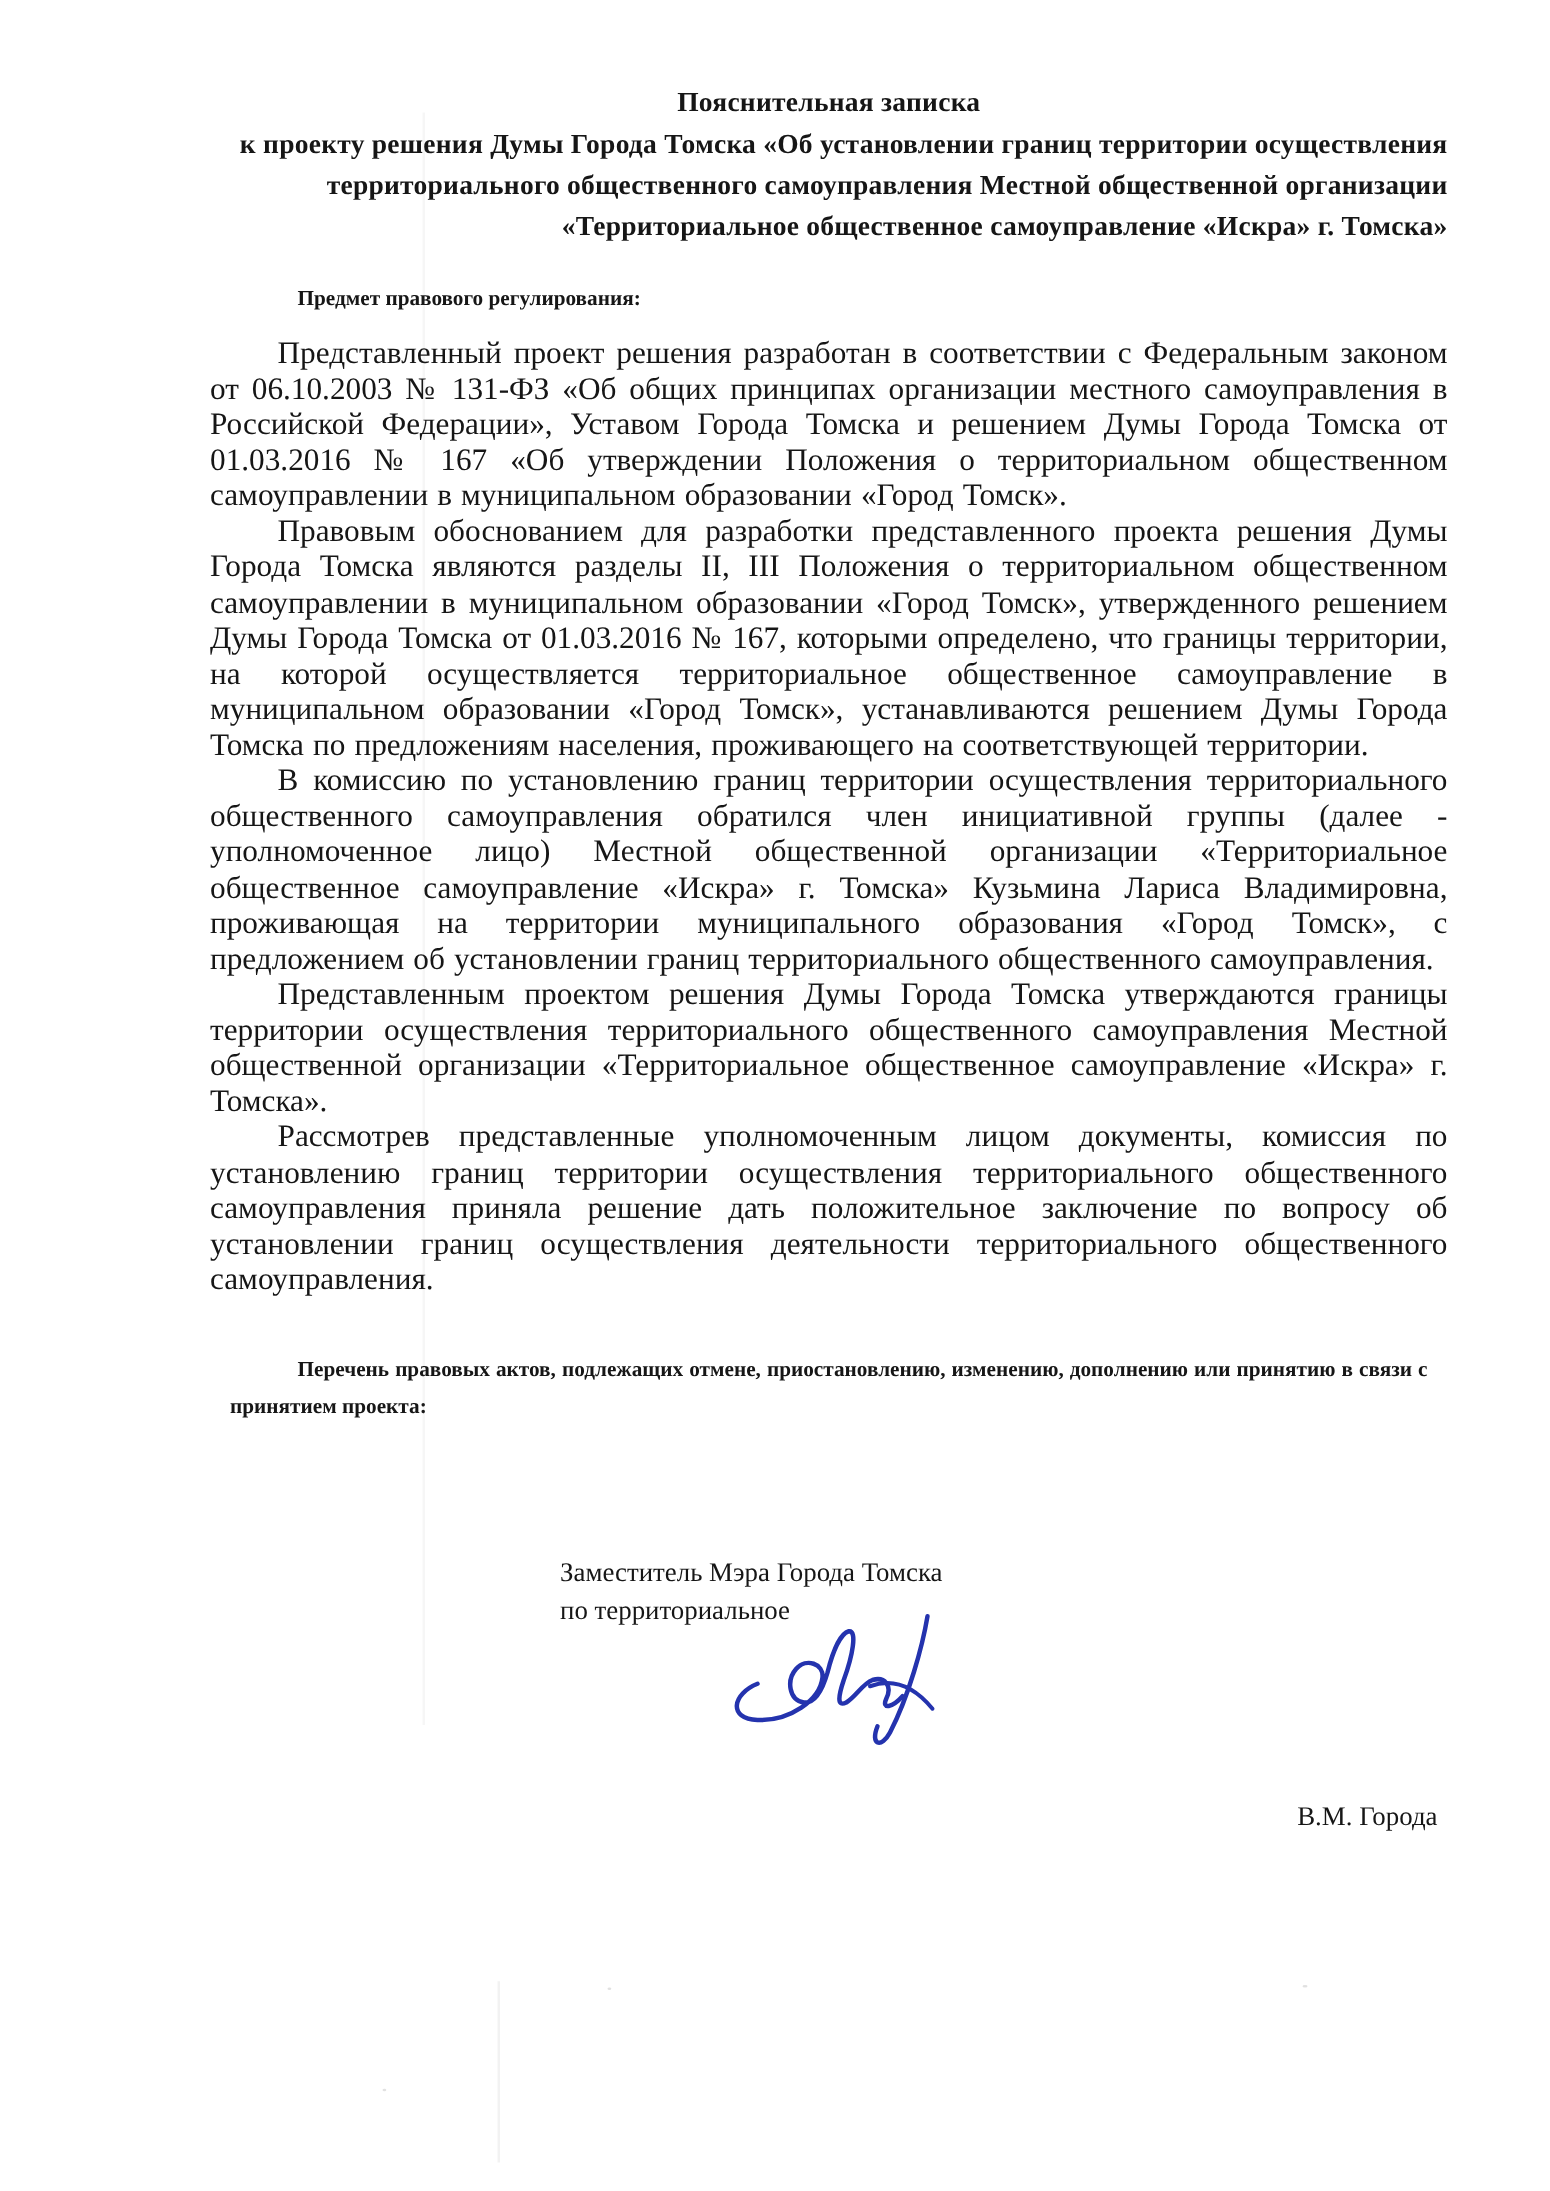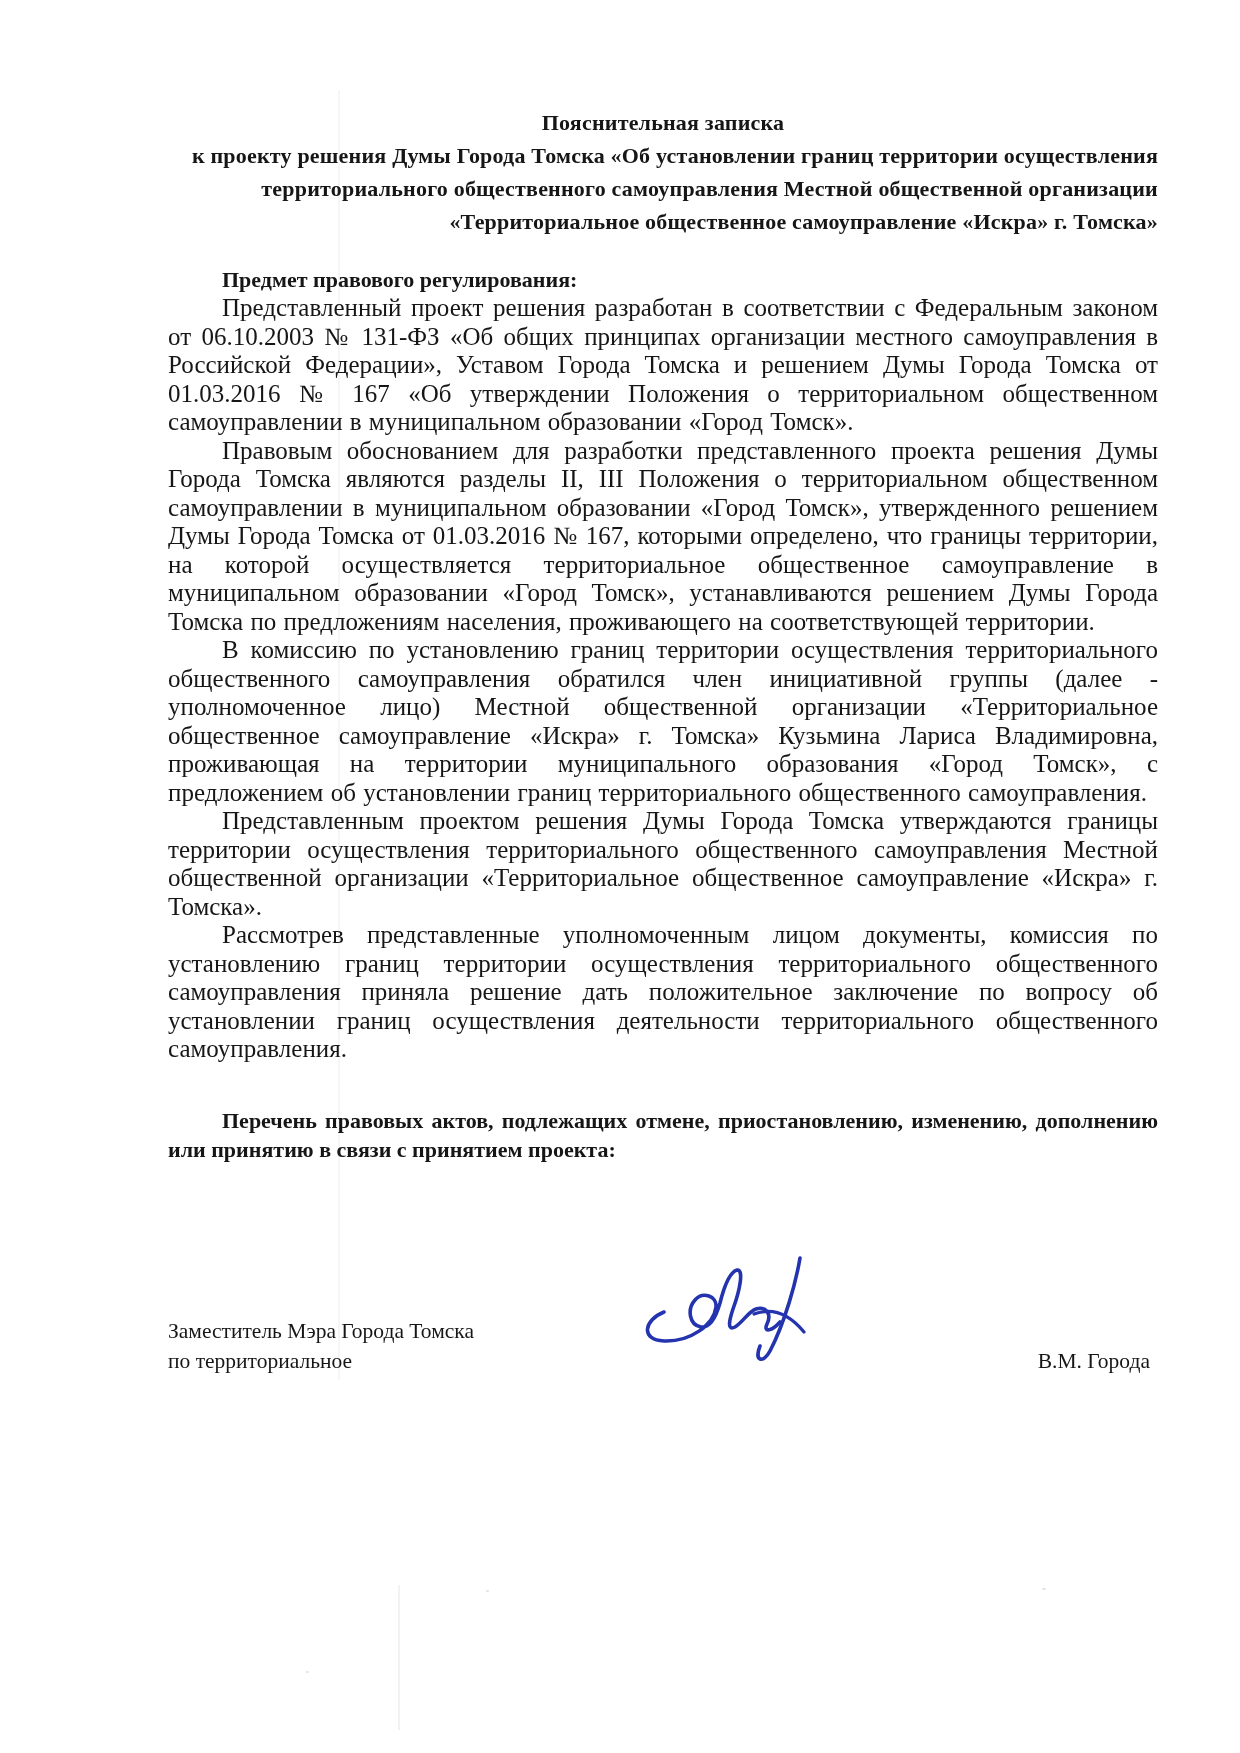--- a/index.html
+++ b/index.html
@@ -9,59 +9,60 @@
   }
   .page {
     position: relative;
     width: 1240px;
     height: 1753px;
     background: #ffffff;
     overflow: hidden;
     font-family: "Liberation Serif", "DejaVu Serif", serif;
     color: #161616;
     box-sizing: border-box;
-    padding: 106px 82px 0 168px;
+    padding: 65px 82px 0 168px;
   }
   .doc-title {
     font-weight: bold;
     text-align: center;
     font-size: 22px;
     line-height: 33px;
     letter-spacing: 0.2px;
   }
   .doc-subtitle {
     font-weight: bold;
     text-align: right;
     font-size: 22px;
     line-height: 33px;
     letter-spacing: 0.2px;
   }
   .section-heading {
     font-weight: bold;
-    font-size: 22px;
+    font-size: 17px;
     line-height: 29px;
     text-indent: 54px;
     text-align: justify;
-    margin: 0;
+    margin: 16px;
   }
   .heading-2 { margin-top: 30px; }
   .heading-3 { margin-top: 42px; }
   .heading-1 { margin-top: 27px; }
   .para {
     font-size: 25px;
     line-height: 28.5px;
     text-align: justify;
     text-indent: 54px;
     margin: 0;
     word-spacing: 1px;
   }
   .sig-row {
     display: flex;
-    align-items: flex-end;
+    align-items: center;
     margin-top: 104px;
+    flex-direction: column;
   }
   .sig-left {
     font-size: 21.5px;
     line-height: 30px;
     width: 430px;
     flex: 0 0 auto;
   }
   .sig-script {
     flex: 0 0 auto;
     margin-left: 36px;

